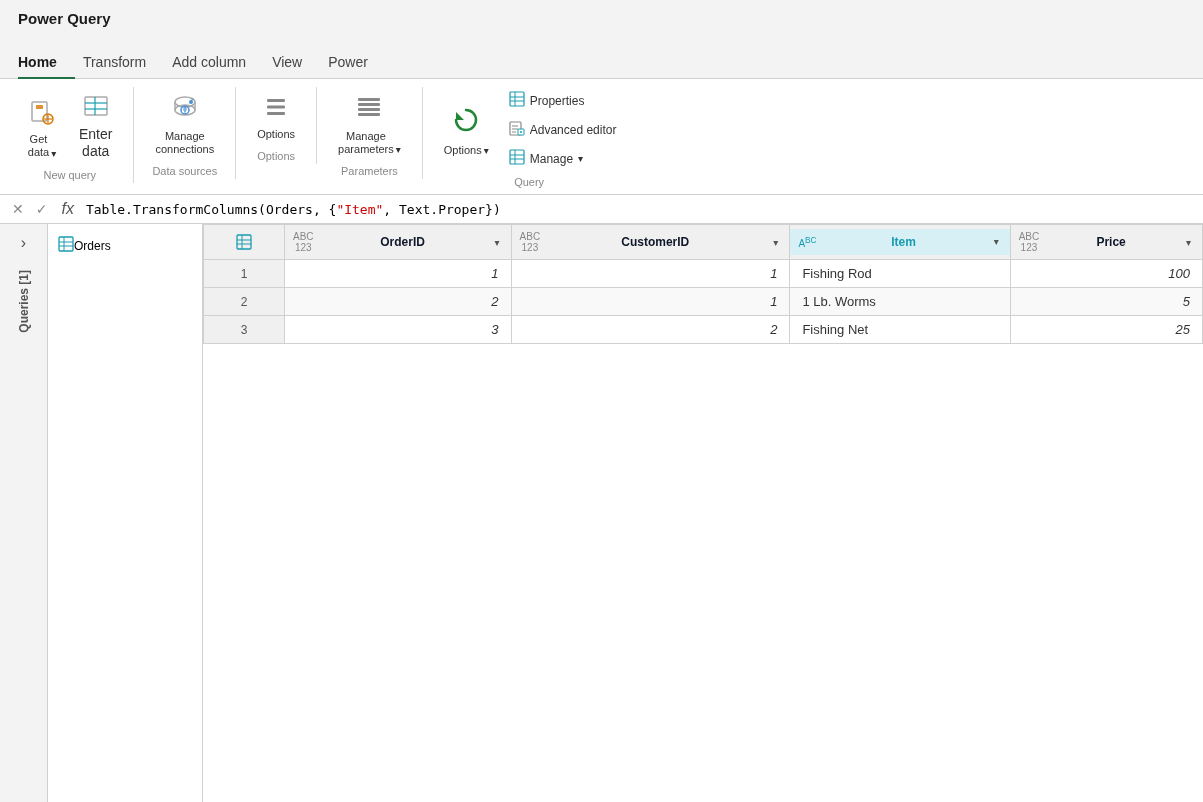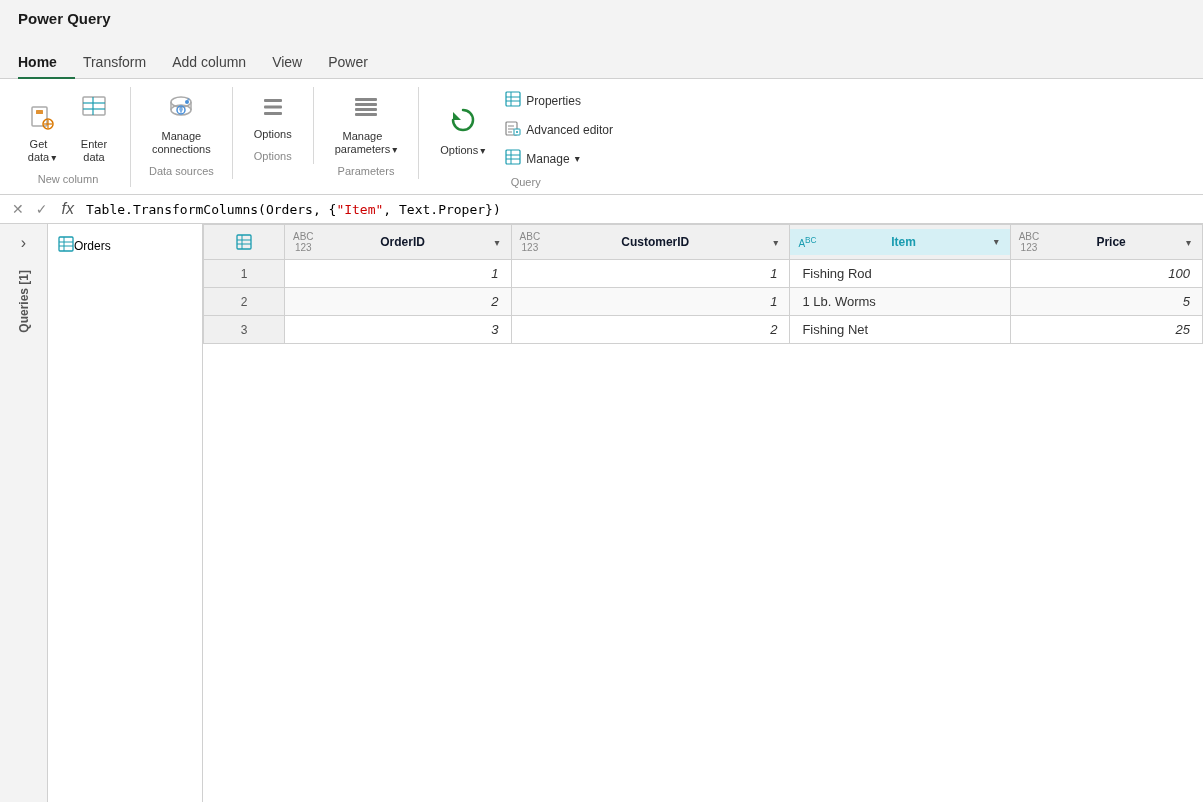--- a/index.html
+++ b/index.html
@@ -338,25 +338,25 @@
 
       <div class="ribbon-btn">
         <div class="icon">
           <svg width="28" height="28" viewBox="0 0 28 28">
             <rect x="3" y="5" width="22" height="18" rx="1" fill="none" stroke="#aaa" stroke-width="1.5"></rect>
             <line x1="3" y1="11" x2="25" y2="11" stroke="#1a9cb0" stroke-width="1.2"></line>
             <line x1="3" y1="17" x2="25" y2="17" stroke="#1a9cb0" stroke-width="1.2"></line>
             <line x1="13" y1="5" x2="13" y2="23" stroke="#1a9cb0" stroke-width="1.2"></line>
           </svg>
         </div>
-        <div class="label" style="white-space:pre-line;font-size:11px;margin-top:12px;">Enter
+        <div class="label" style="white-space:pre-line;font-size:14px;">Enter
 data</div>
       </div>
     </div>
-    <div class="ribbon-label">New column</div>
+    <div class="ribbon-label">New query</div>
   </div>
 
   <div class="ribbon-group">
     <div class="ribbon-items">
       <div class="ribbon-btn">
         <div class="icon">
           <svg width="32" height="32" viewBox="0 0 32 32">
             <ellipse cx="16" cy="10" rx="10" ry="5" fill="none" stroke="#aaa" stroke-width="1.5"></ellipse>
             <line x1="6" y1="10" x2="6" y2="18" stroke="#aaa" stroke-width="1.5"></line>
             <line x1="26" y1="10" x2="26" y2="18" stroke="#aaa" stroke-width="1.5"></line>

